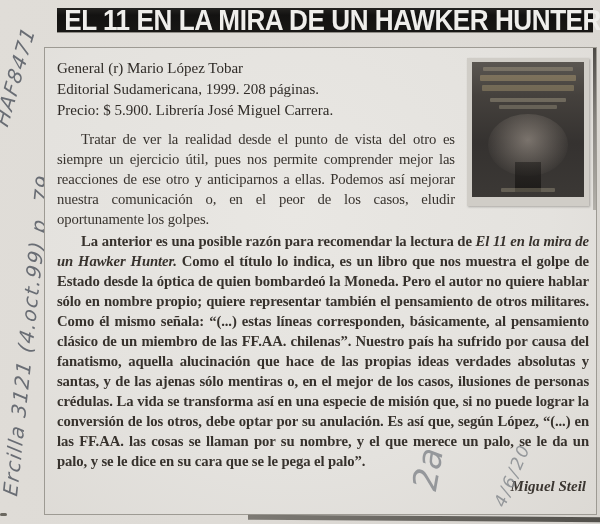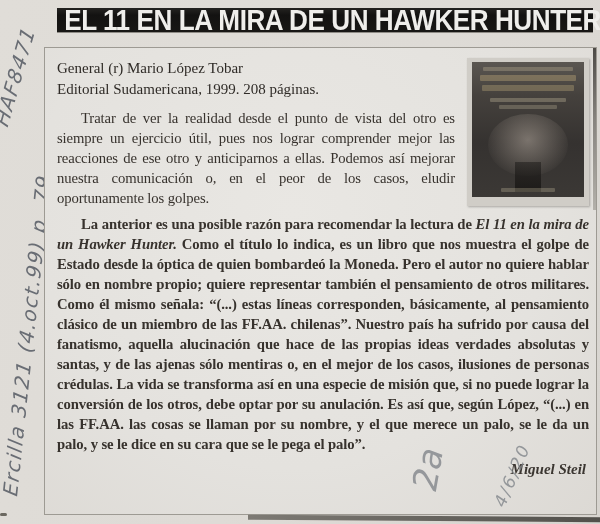--- a/index.html
+++ b/index.html
@@ -207,23 +207,24 @@
         <div class="ct ct5"></div>
         <div class="smoke"></div>
         <div class="plume-base"></div>
         <div class="ct ctb"></div>
       </div>
     </div>
 
     <div class="byline">
       <div>General (r) Mario López Tobar</div>
       <div>Editorial Sudamericana, 1999. 208 páginas.</div>
+      <div>Precio: $ 5.900. Librería José Miguel Carrera.</div>
     </div>
 
-    <p class="para para1">Tratar de ver la realidad desde el punto de vista del otro es siempre un ejercicio útil, pues nos lograr comprender mejor las reacciones de ese otro y anticiparnos a ellas. Podemos así mejorar nuestra comunicación o, en el peor de los casos, eludir oportunamente los golpes.</p>
+    <p class="para para1">Tratar de ver la realidad desde el punto de vista del otro es siempre un ejercicio útil, pues nos permite comprender mejor las reacciones de ese otro y anticiparnos a ellas. Podemos así mejorar nuestra comunicación o, en el peor de los casos, eludir oportunamente los golpes.</p>
 
     <p class="para para2"><span>La anterior es una posible razón para recomendar la lectura de </span><i>El 11 en la mira de un Hawker Hunter.</i><span> Como el título lo indica, es un libro que nos muestra el golpe de Estado desde la óptica de quien bombardeó la Moneda. Pero el autor no quiere hablar sólo en nombre propio; quiere representar también el pensamiento de otros militares. Como él mismo señala: “(...) estas líneas corresponden, básicamente, al pensamiento clásico de un miembro de las FF.AA. chilenas”. Nuestro país ha sufrido por causa del fanatismo, aquella alucinación que hace de las propias ideas verdades absolutas y santas, y de las ajenas sólo mentiras o, en el mejor de los casos, ilusiones de personas crédulas. La vida se transforma así en una especie de misión que, si no puede lograr la conversión de los otros, debe optar por su anulación. Es así que, según López, “(...) en las FF.AA. las cosas se llaman por su nombre, y el que merece un palo, se le da un palo, y se le dice en su cara que se le pega el palo”.</span></p>
 
     <div class="signature">Miguel Steil</div>
   </div>
 
   <div class="cover-shadow"></div>
   <div class="bottom-bar"></div>
   <div class="speck"></div>
 

